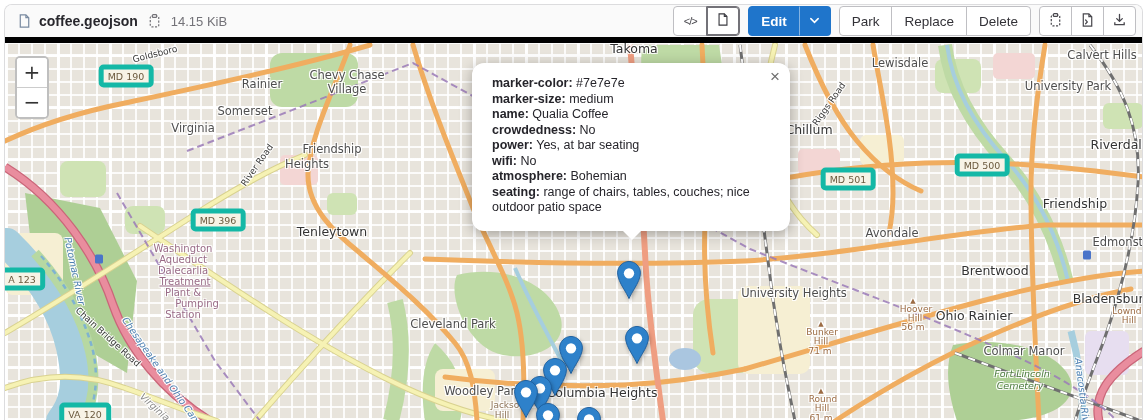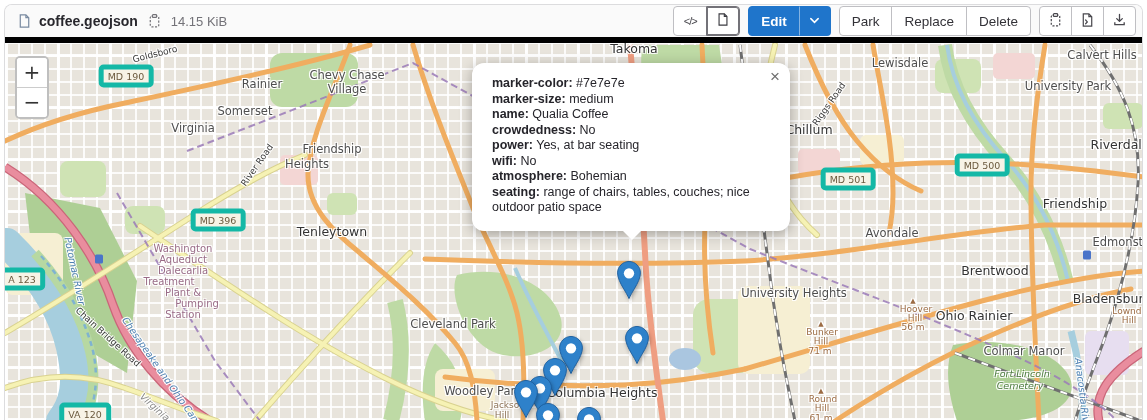--- a/index.html
+++ b/index.html
@@ -248,21 +248,21 @@
         <div class="lbl suburb" style="left: 257px; top: 41px;">Rainier</div>
         <div class="lbl suburb" style="left: 240px; top: 68px;">Somerset</div>
         <div class="lbl suburb" style="left: 188px; top: 85px;">Virginia</div>
         <div class="lbl suburb" style="left: 303px; top: 106px; margin-left: 24px;">Friendship</div>
         <div class="lbl suburb" style="left: 302px; top: 121px;">Heights</div>
         <div class="lbl road" style="left: 252px; top: 122px; transform: translate(-50%, -50%) rotate(-55deg);">River Road</div>
         <div class="lbl town" style="left: 327px; top: 188px;">Tenleytown</div>
         <div class="lbl aqueduct" style="left: 178px; top: 205px;">Washington</div>
         <div class="lbl aqueduct" style="left: 178px; top: 216px;">Aqueduct</div>
         <div class="lbl aqueduct" style="left: 178px; top: 227px;">Dalecarlia</div>
-        <div class="lbl aqueduct" style="left: 164px; top: 238px;">Treatment</div>
+        <div class="lbl aqueduct" style="left: 180px; top: 238px; text-decoration: underline;">Treatment</div>
         <div class="lbl aqueduct" style="left: 178px; top: 249px;">Plant &amp;</div>
         <div class="lbl aqueduct" style="left: 178px; top: 260px; margin-left: 14px;">Pumping</div>
         <div class="lbl aqueduct" style="left: 178px; top: 271px;">Station</div>
         <div class="lbl suburb" style="left: 448px; top: 281px;">Cleveland Park</div>
         <div class="lbl suburb" style="left: 478px; top: 348px;">Woodley Park</div>
         <div class="lbl town" style="left: 597px; top: 349px;">Columbia Heights</div>
         <div class="lbl hamlet" style="left: 500px; top: 362px;">Jackso</div>
         <div class="lbl hamlet" style="left: 497px; top: 372px;">Hill</div>
         <div class="lbl road" style="left: 103px; top: 294px; transform: translate(-50%, -50%) rotate(42deg);">Chain Bridge Road</div>
         <div class="lbl water" style="left: 70px; top: 228px; transform: translate(-50%, -50%) rotate(78deg);">Potomac River</div>

